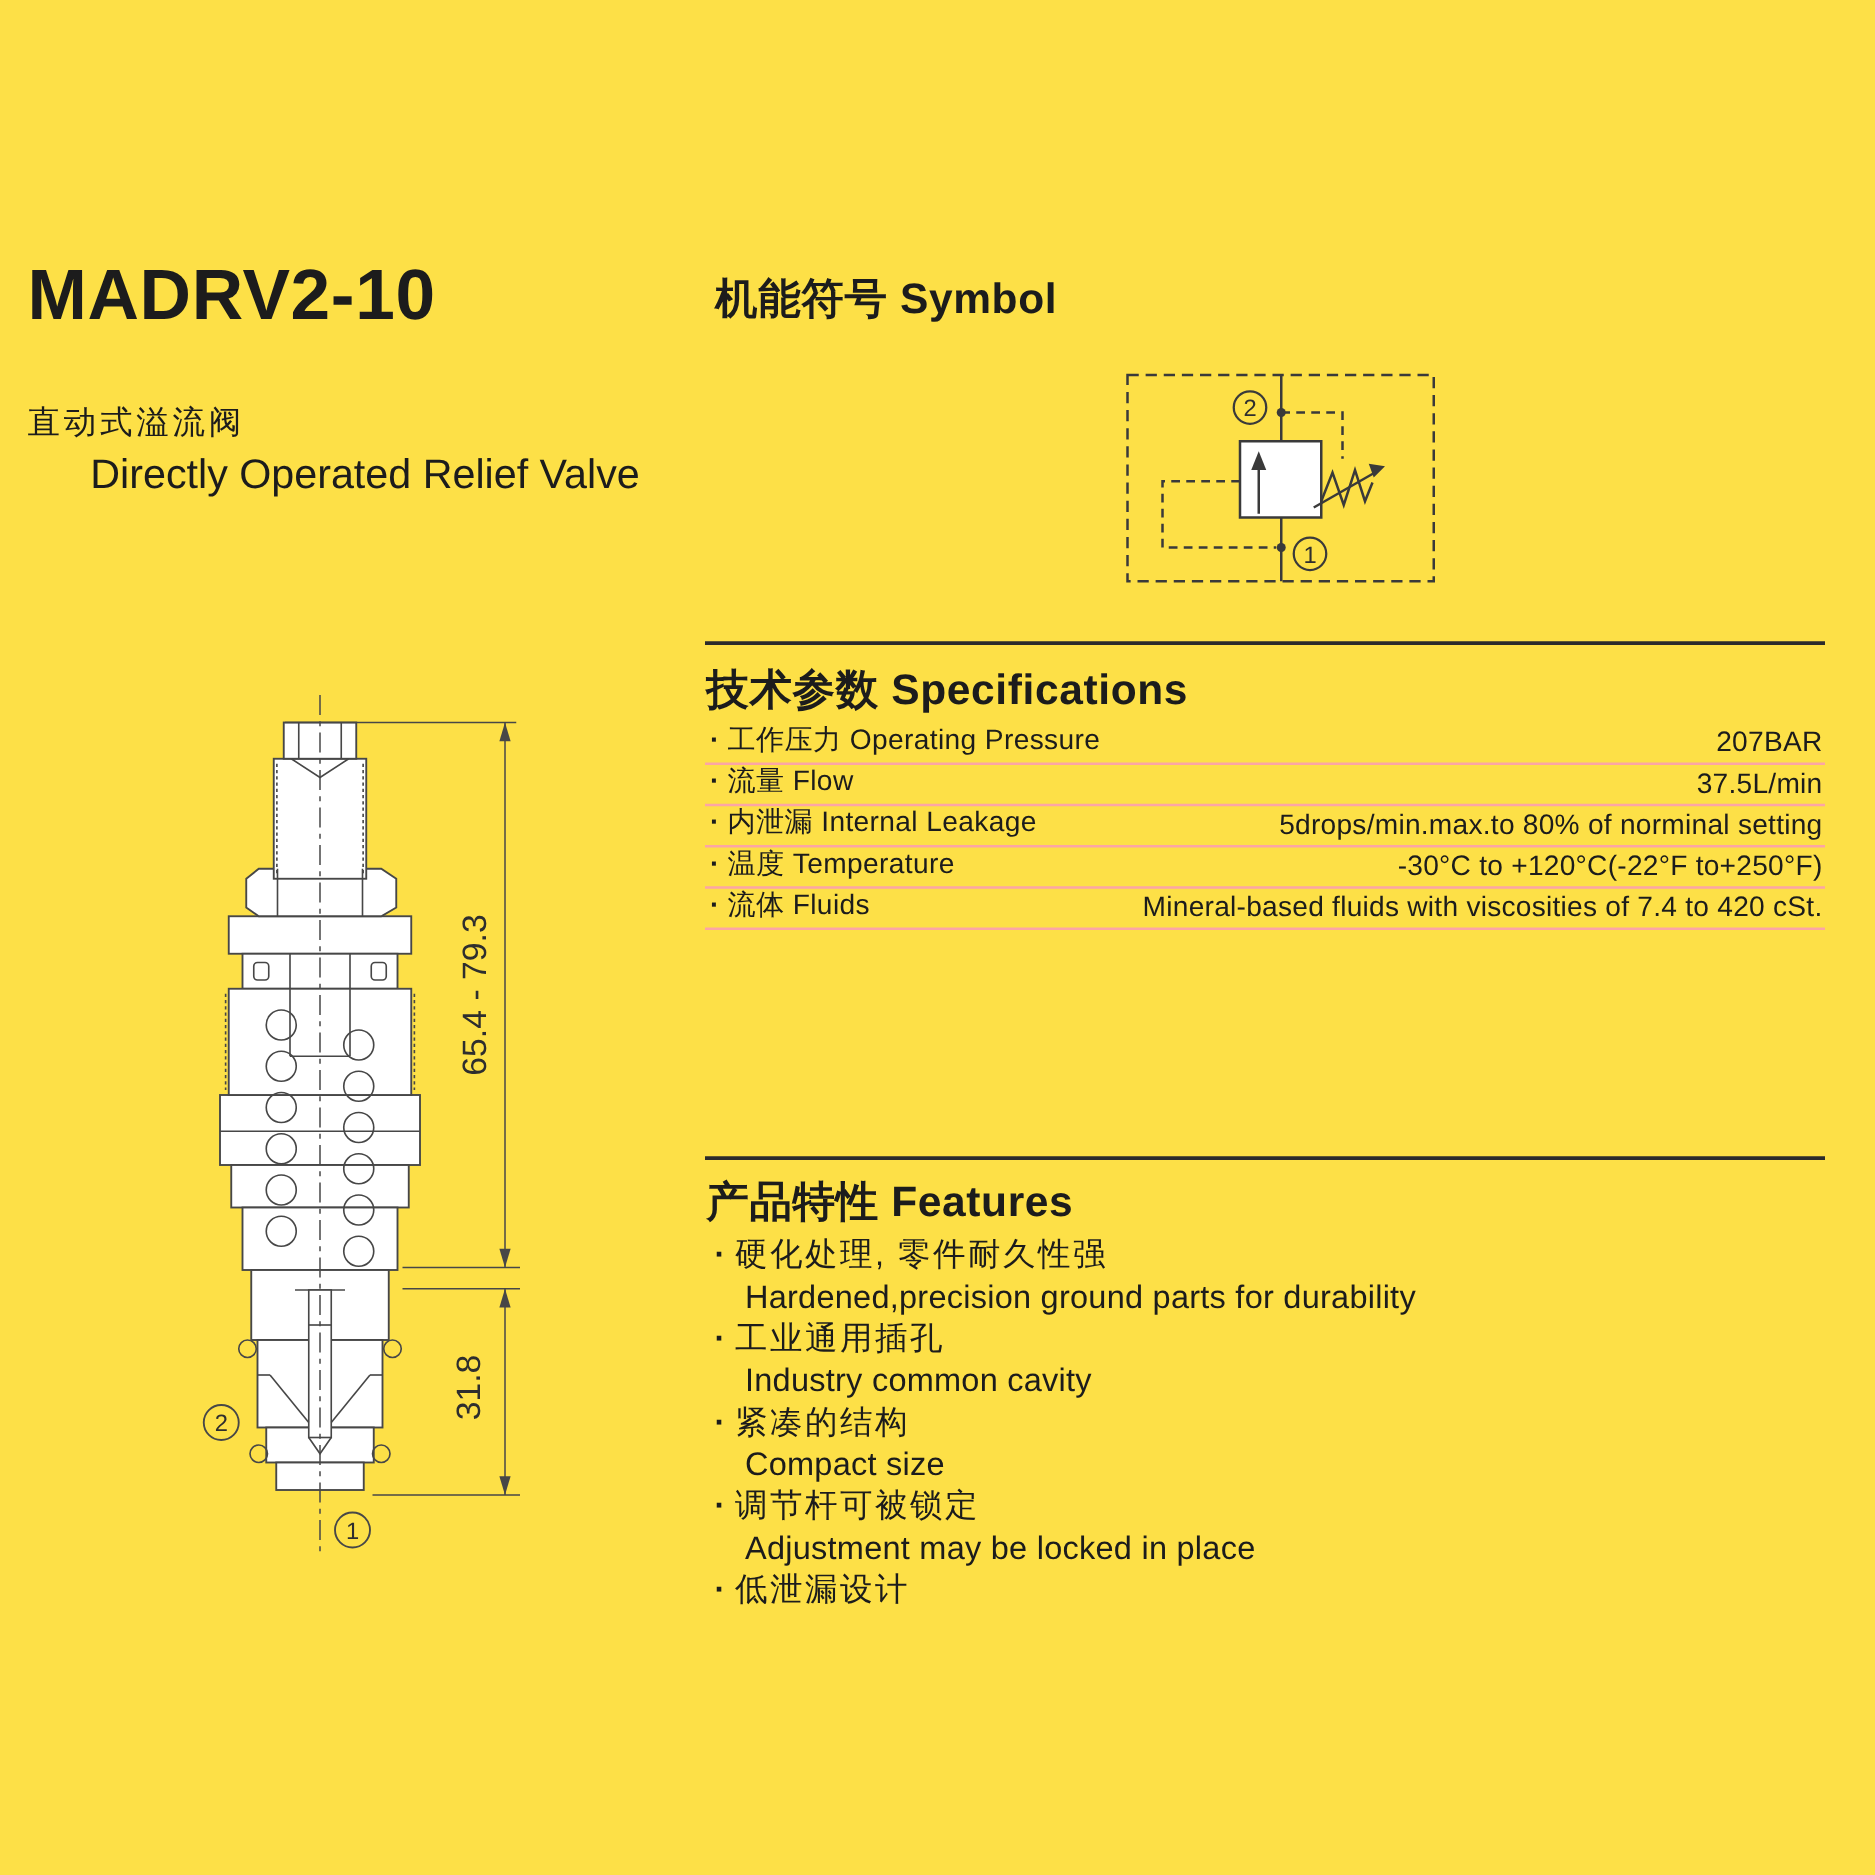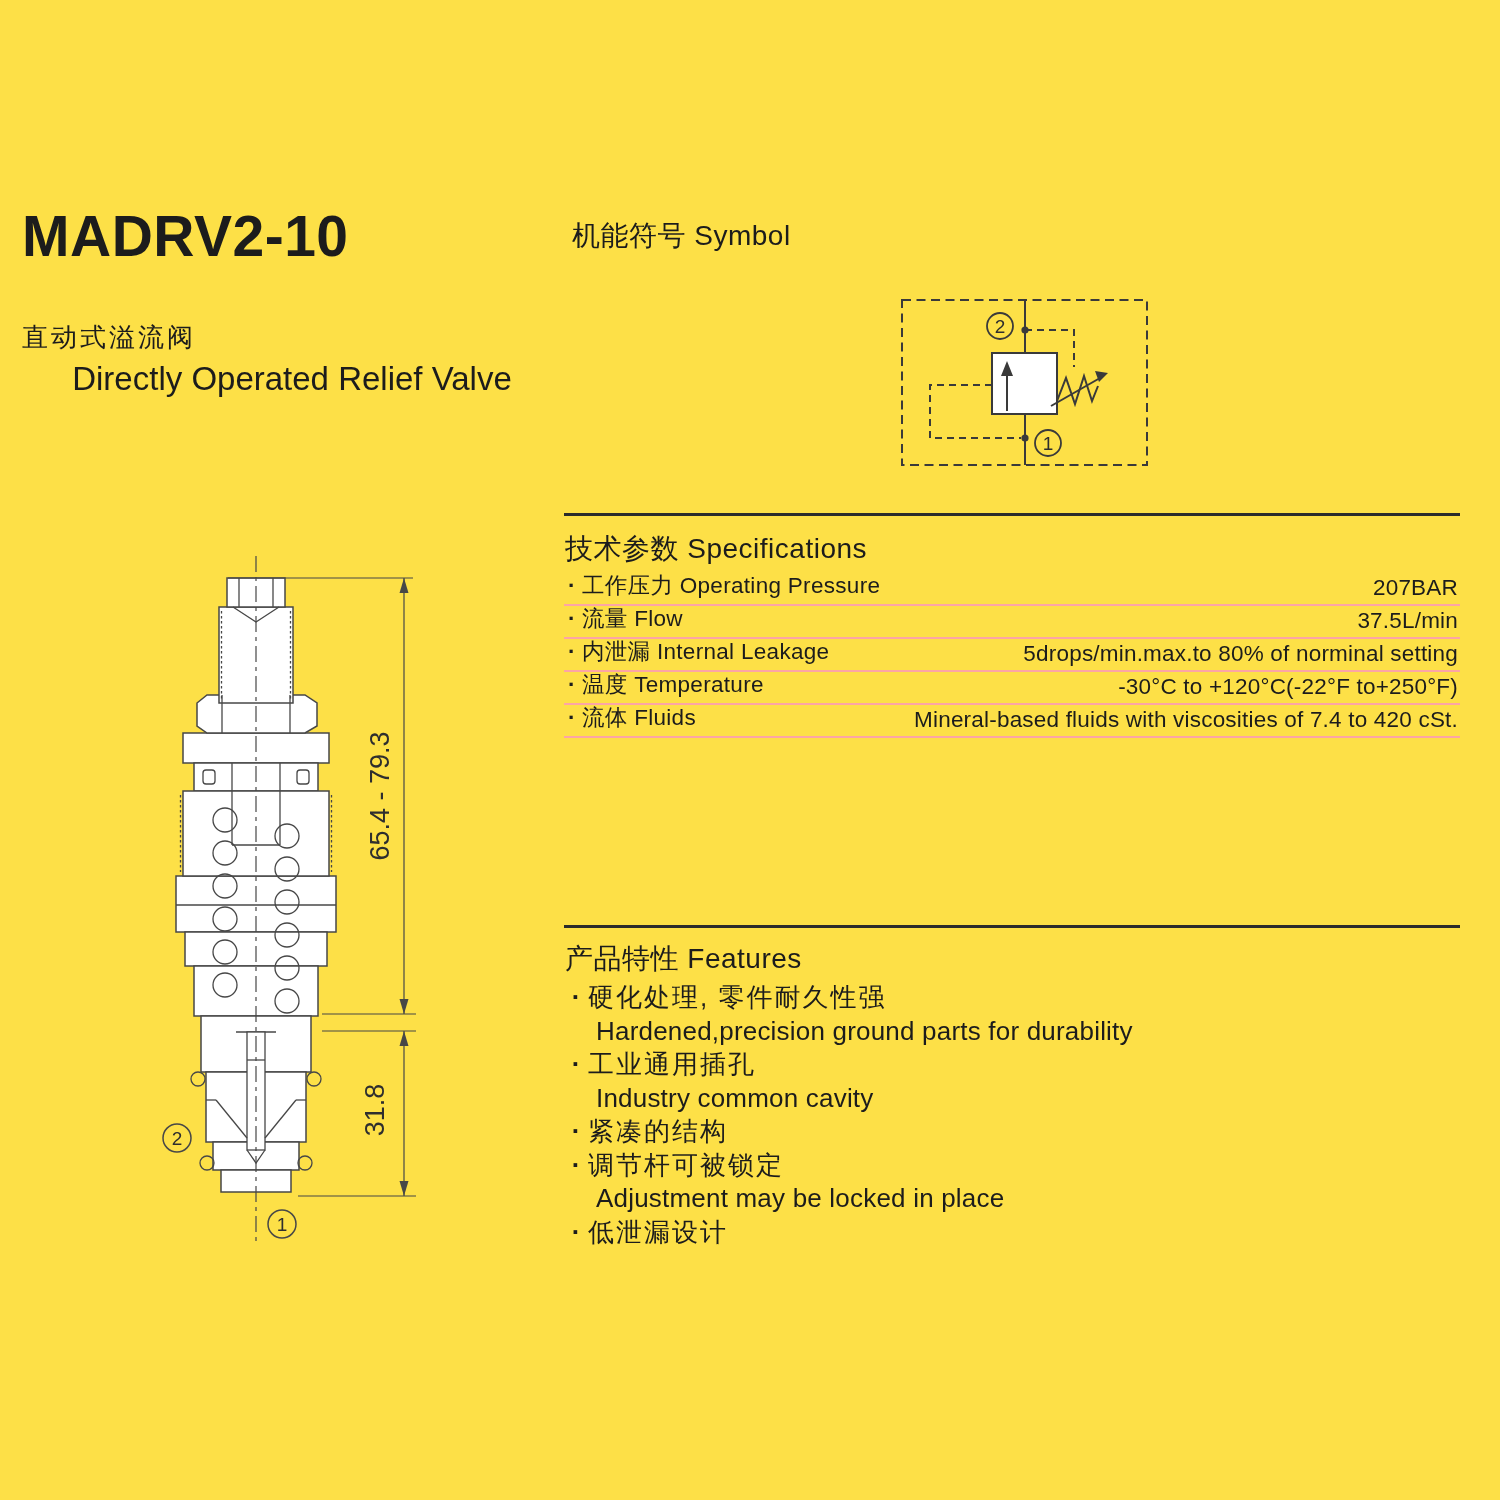--- a/index.html
+++ b/index.html
@@ -7,21 +7,21 @@
     position:relative;width:1500px;height:1500px;background:#fde047;
     font-family:"Liberation Sans","DejaVu Sans",sans-serif;color:#1c1c1c;
     overflow:hidden;margin:0 auto;
   }
   
   .title-block{position:absolute;left:22px;top:208px;width:540px;}
   .model{font-size:57px;font-weight:bold;letter-spacing:0.5px;line-height:1;margin:0;}
   .sub-zh{font-size:26px;letter-spacing:3px;margin-top:58px;line-height:1.1;}
   .sub-en{font-size:33px;margin-top:9px;line-height:1.1;text-align:center;}
   
-  .sec-h{font-size:28px;font-weight:normal;letter-spacing:0.5px;line-height:1;margin:0;}
+  .sec-h{font-size:34px;font-weight:bold;letter-spacing:0.5px;line-height:1;margin:0;}
   
   .symbol-head{position:absolute;left:572px;top:222px;}
   .symbol-svg{position:absolute;left:893px;top:291px;}
   
   .specs{position:absolute;left:564px;top:513px;width:896px;}
   .rule{height:3px;background:#2b2b2b;width:100%;}
   .specs .sec-h{margin:19px 0 10px 1px;}
   .spec-row{
     display:flex;justify-content:space-between;align-items:flex-end;
     height:33px;border-bottom:2px solid #fca5a5;box-sizing:border-box;
@@ -136,20 +136,21 @@
             <span class="f-zh-text">工业通用插孔</span>
           </div>
     <div class="f-en">Industry common cavity</div>
   </li>
 
   <li>
     <div class="f-zh">
             <span class="f-bullet">·</span>
             <span class="f-zh-text">紧凑的结构</span>
           </div>
+    <div class="f-en">Compact size</div>
   </li>
 
   <li>
     <div class="f-zh">
             <span class="f-bullet">·</span>
             <span class="f-zh-text">调节杆可被锁定</span>
           </div>
     <div class="f-en">Adjustment may be locked in place</div>
   </li>
 

